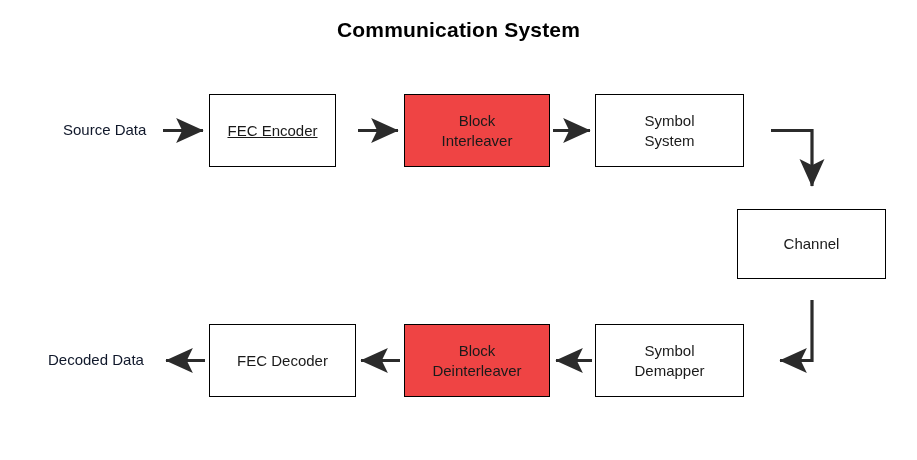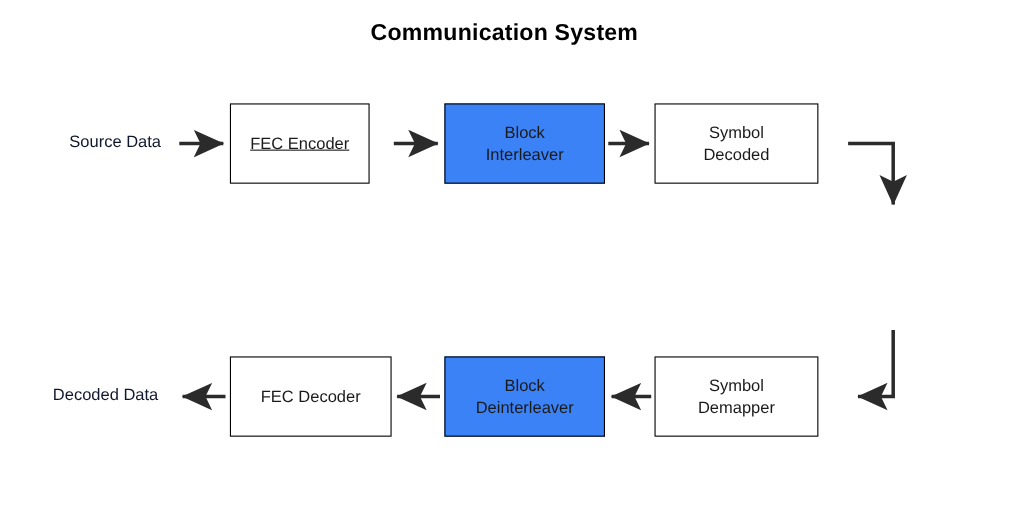--- a/index.html
+++ b/index.html
@@ -36,21 +36,21 @@
     background: #ffffff;
     display: flex;
     align-items: center;
     justify-content: center;
     text-align: center;
     font-size: 15px;
     line-height: 20px;
     color: #1a1a1a;
   }
   .box.highlight {
-    background: #3b82f6;
+    background: #ef4444;
   }
   .box .box-label {
     display: block;
     padding: 0 6px;
   }
   .endlabel {
     position: absolute;
     font-size: 15px;
     color: #0f172a;
     white-space: nowrap;
@@ -105,24 +105,27 @@
   <div class="box highlight" style="left:404px; top:94px; width:146px; height:73px;">
     <span class="box-label">
       <span>Block</span><br>
       <span>Interleaver</span>
     </span>
   </div>
 
   <div class="box" style="left:595px; top:94px; width:149px; height:73px;">
     <span class="box-label">
       <span>Symbol</span><br>
-      <span>Decoded</span>
+      <span>System</span>
     </span>
   </div>
 
+  <div class="box" style="left:737px; top:209px; width:149px; height:70px;">
+    <span class="box-label">Channel</span>
+  </div>
 
   <div class="box" style="left:595px; top:324px; width:149px; height:73px;">
     <span class="box-label">
       <span>Symbol</span><br>
       <span>Demapper</span>
     </span>
   </div>
 
   <div class="box highlight" style="left:404px; top:324px; width:146px; height:73px;">
     <span class="box-label">

